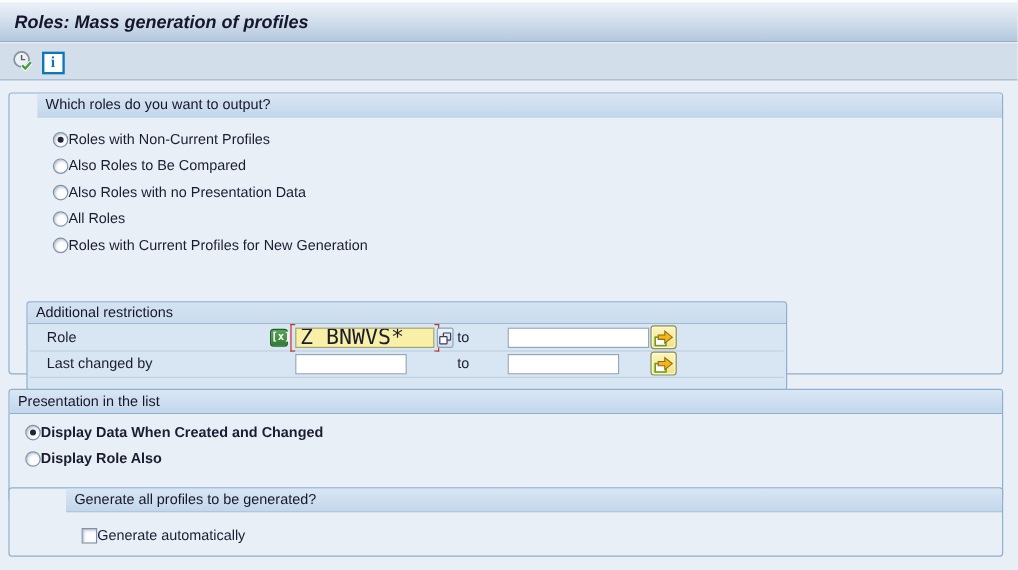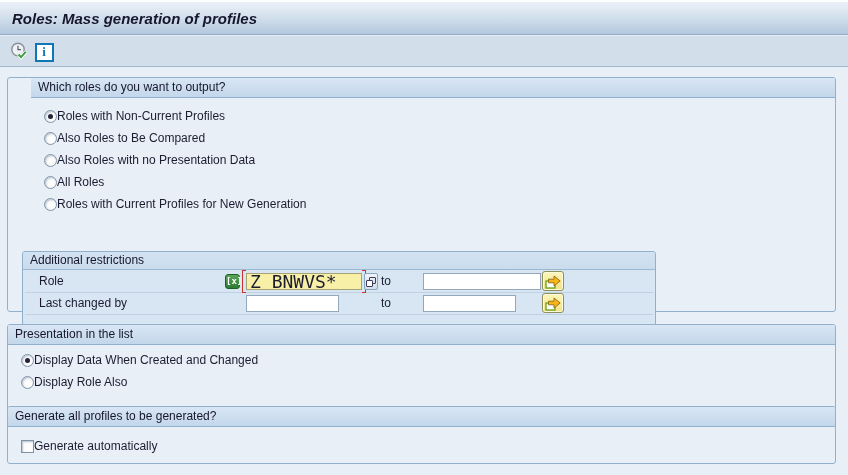--- a/index.html
+++ b/index.html
@@ -167,33 +167,33 @@
             <rect x="1" y="7" width="9" height="7" fill="#ffffff" stroke="#64a018" stroke-width="1.3"></rect>
             <path d="M3.5 5.2 L9 5.2 L9 2 L15.2 7 L9 12 L9 8.8 L3.5 8.8 Z" fill="#f9b417" stroke="#8a6d1a" stroke-width="0.9"></path>
           </svg>
         </button>
       </div>
     </div>
   </div>
 
   <div class="box" style="top:322px;height:94px;">
     <div class="box-hd">Presentation in the list</div>
-    <div class="opts" style="padding-top:4px;">
+    <div class="opts" style="padding-top:4px;font-weight:bold;">
       <div class="opt">
         <span class="radio on"></span>
         <span class="lbl">Display Data When Created and Changed</span>
       </div>
       <div class="opt">
         <span class="radio"></span>
         <span class="lbl">Display Role Also</span>
       </div>
     </div>
   </div>
 
-  <div class="box" style="top:404px;height:58px;">
+  <div class="box" style="top:404px;height:58px;padding-left:47px;">
     <div class="box-hd">Generate all profiles to be generated?</div>
     <div class="opts" style="padding-top:8px;">
       <div class="opt">
         <span class="checkbox"></span>
         <span class="lbl">Generate automatically</span>
       </div>
     </div>
   </div>
 
 </div>

